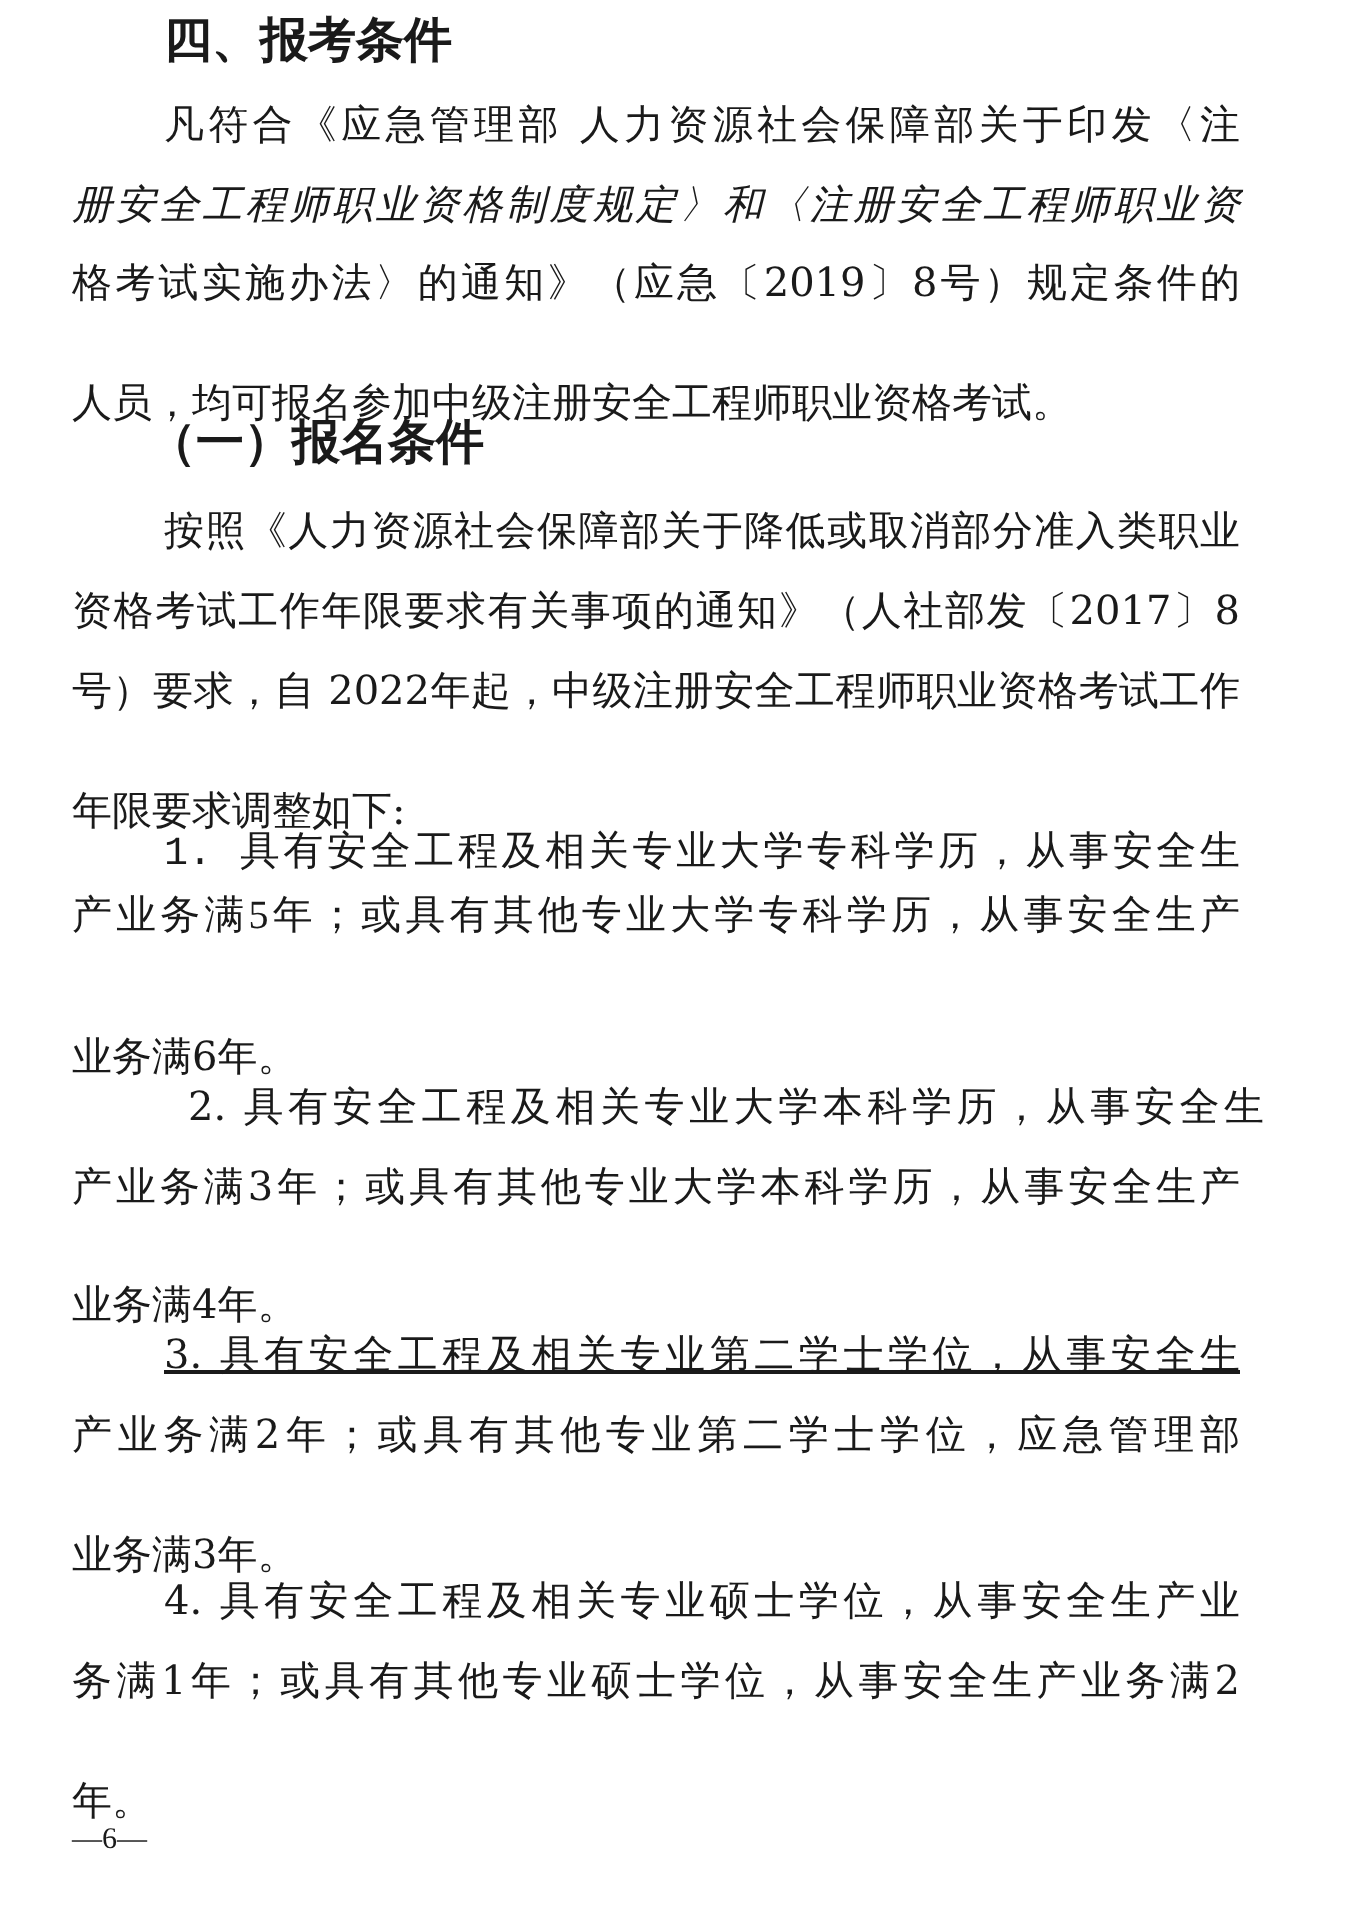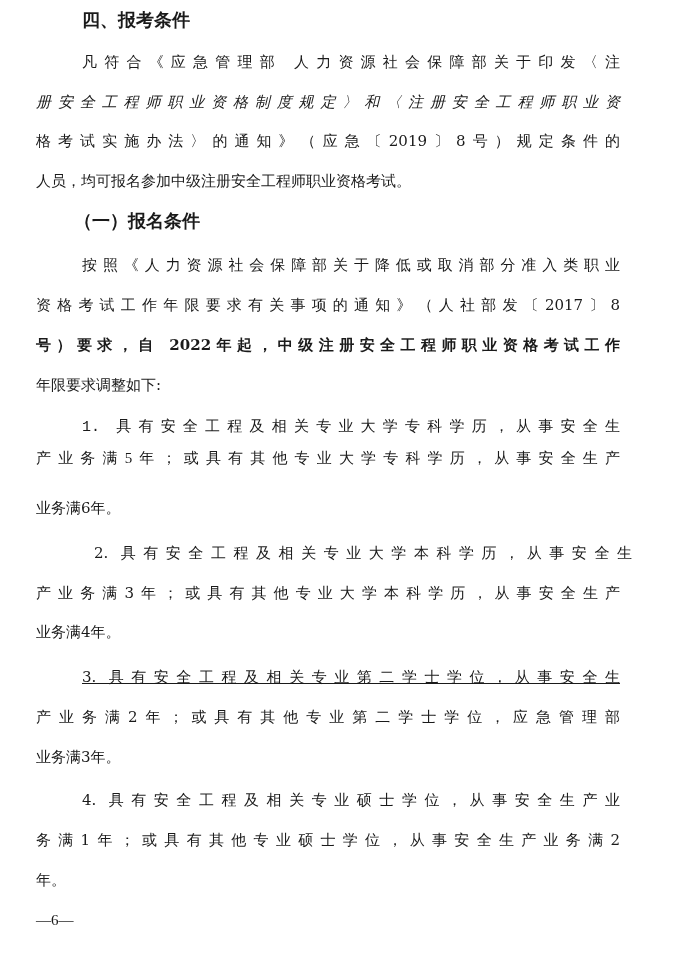--- a/index.html
+++ b/index.html
@@ -1,22 +1,22 @@
 <!DOCTYPE html>
 <html><head>
 <meta charset="utf-8">
 <style>
   html, body { margin:0; padding:0; background:#ffffff; }
   body { width:678px; height:961px; position:relative; overflow:hidden;
          font-family:"DejaVu Serif","Liberation Serif",serif; color:#1a1a1a; }
   .line { position:absolute; left:36px; width:584px; height:26px; line-height:26px;
-          font-size:15px; white-space:nowrap; text-align:justify; text-align-last:justify; }
+          font-size:20px; white-space:nowrap; text-align:justify; text-align-last:justify; }
   .line.indent { left:82px; width:538px; }
-  .line.last { text-align-last:left; }
-  .heading { position:absolute; left:82px; font-size:18px; font-weight:bold; line-height:26px;
+  .line.last { text-align-last:left;margin-top:20px; }
+  .heading { position:absolute; left:82px; font-size:24px; font-weight:bold; line-height:26px;
              font-family:"DejaVu Sans","Liberation Sans",sans-serif; white-space:nowrap; }
   .pagenum { position:absolute; left:36px; top:910px; font-size:15px; line-height:20px;
              font-family:"Liberation Serif",serif; }
 </style>
 </head>
 <body>
 
 <div>
 
   <div class="heading" style="top:7px;">四、报考条件</div>
@@ -26,21 +26,21 @@
     <div class="line" style="top:89px;font-style:italic;">册安全工程师职业资格制度规定〉和〈注册安全工程师职业资</div>
     <div class="line" style="top:128px;">格考试实施办法〉的通知》（应急〔2019〕8号）规定条件的</div>
     <div class="line last" style="top:168px;">人员，均可报名参加中级注册安全工程师职业资格考试。</div>
   </div>
 
   <div class="heading" style="top:208px; left:74px;">（一）报名条件</div>
 
   <div>
     <div class="line indent" style="top:252px;">按照《人力资源社会保障部关于降低或取消部分准入类职业</div>
     <div class="line" style="top:292px;">资格考试工作年限要求有关事项的通知》（人社部发〔2017〕8</div>
-    <div class="line" style="top:332px;font-weight:bold;">号）要求，自 2022年起，中级注册安全工程师职业资格考试工作</div>
+    <div class="line" style="top:332px;">号）要求，自 2022年起，中级注册安全工程师职业资格考试工作</div>
     <div class="line last" style="top:372px;">年限要求调整如下:</div>
   </div>
 
   <div>
     <div class="line indent" style="top:415px;font-family:Liberation Mono, monospace;">1. 具有安全工程及相关专业大学专科学历，从事安全生</div>
     <div class="line" style="top:445px;font-family:Liberation Serif, serif;">产业务满5年；或具有其他专业大学专科学历，从事安全生产</div>
     <div class="line last" style="top:495px;">业务满6年。</div>
   </div>
 
   <div>

